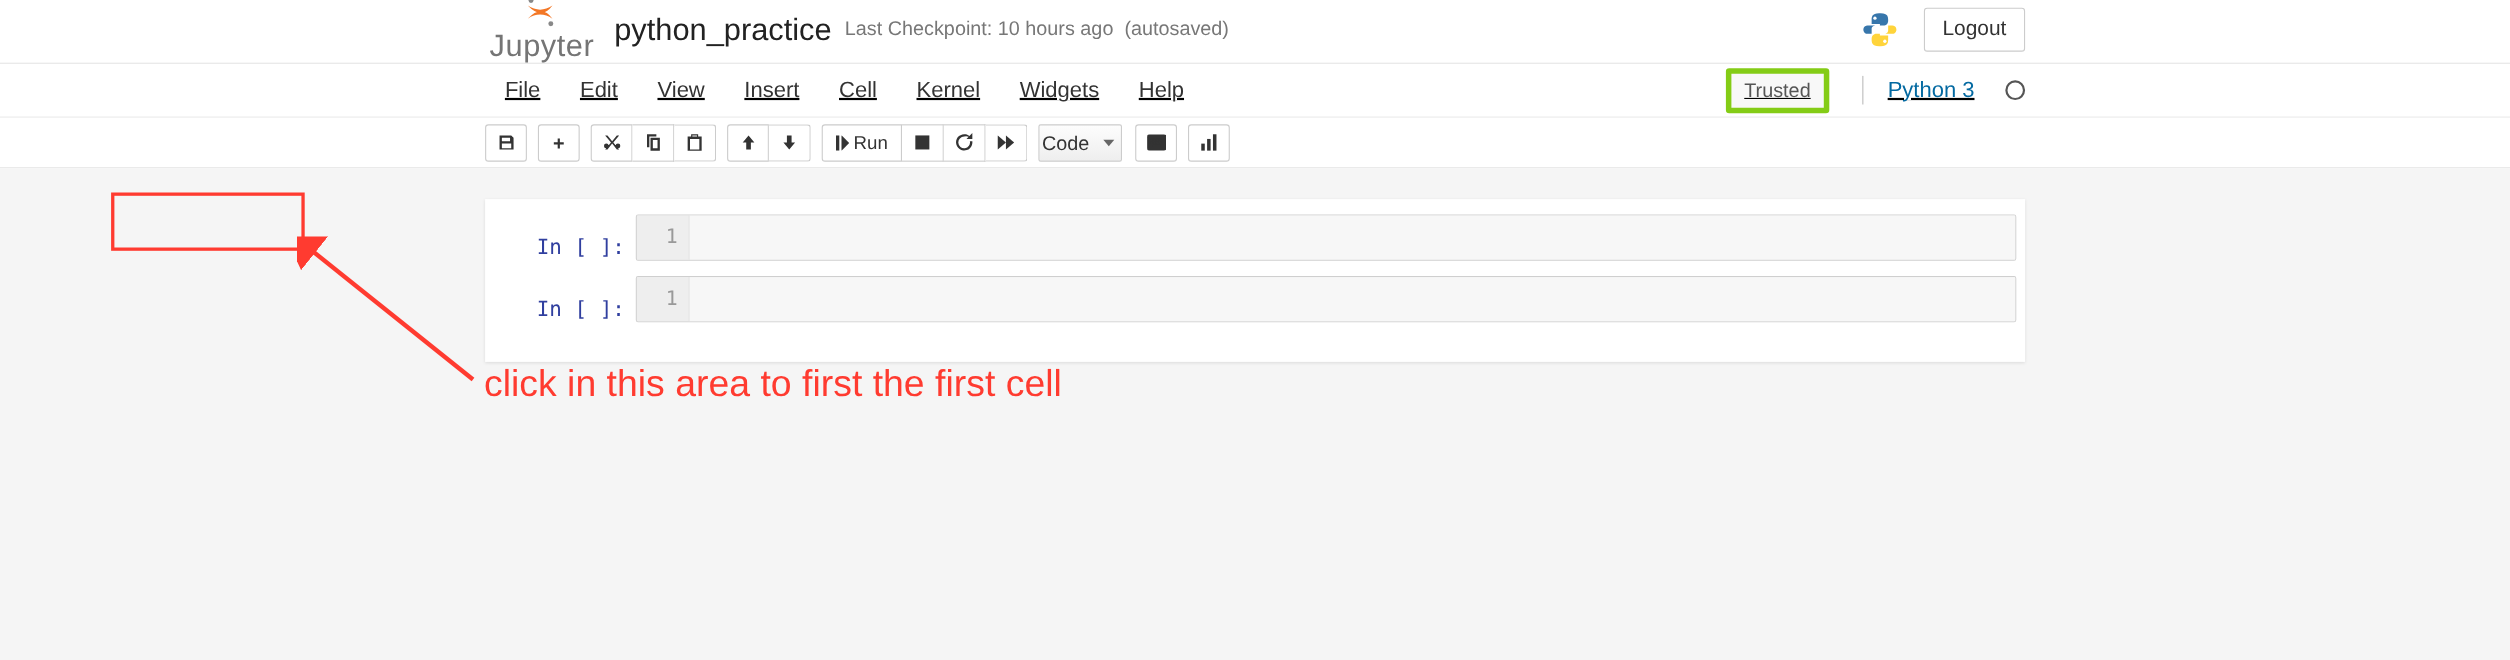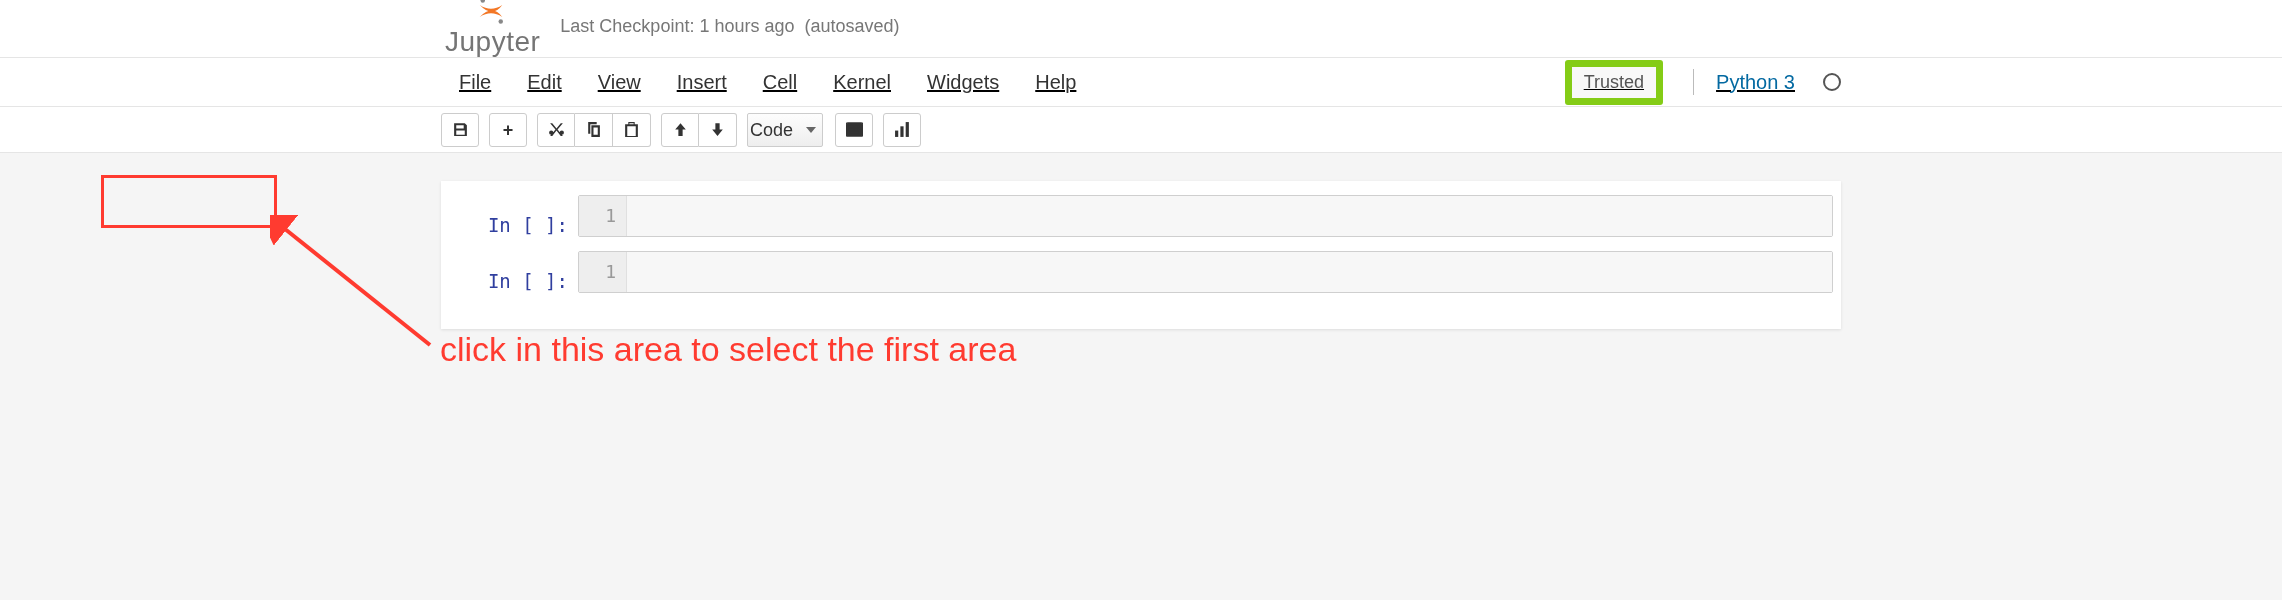--- a/index.html
+++ b/index.html
@@ -84,21 +84,21 @@
   padding: 10px 18px;
   cursor: pointer;
 }
 .menubar-right {
   margin-left: auto;
   display: flex;
   align-items: center;
   gap: 18px;
 }
 .trusted {
-  border: 7px solid #84cc16;
+  border: 5px solid #84cc16;
   background: #f8f8f8;
   padding: 5px 12px;
   font-size: 18px;
   color: #555;
   border-radius: 3px;
 }
 .divider-v {
   width: 1px;
   height: 26px;
   background: #bbb;
@@ -258,22 +258,32 @@
   <div class="inner-header">
     <div class="logo">
       <svg width="30" height="30" viewBox="0 0 40 40">
         <circle cx="9" cy="6" r="3" fill="#888"></circle>
         <path d="M5 12 Q20 22 35 12 Q22 30 5 12 Z" fill="#F37726"></path>
         <path d="M5 28 Q20 18 35 28 Q22 10 5 28 Z" fill="#F37726"></path>
         <circle cx="33" cy="34" r="3" fill="#888"></circle>
       </svg>
       <span class="logo-text">Jupyter</span>
     </div>
-    <span class="checkpoint">Last Checkpoint: 1 hours ago</span>
+    <span class="nb-title">python_practice</span>
+    <span class="checkpoint">Last Checkpoint: 10 hours ago</span>
     <span class="autosave">(autosaved)</span>
+    <div class="header-right">
+      <svg class="py-logo-svg" viewBox="0 0 48 48">
+        <path d="M23 4 C14 4 14 9 14 12 L14 17 L24 17 L24 19 L9 19 C4 19 4 24 4 24 C4 24 4 29 9 29 L14 29 L14 23 C14 20 17 19 19 19 L28 19 C32 19 34 16 34 13 L34 12 C34 9 34 4 25 4 Z" fill="#3776AB"></path>
+        <circle cx="18" cy="10" r="2" fill="#fff"></circle>
+        <path d="M25 44 C34 44 34 39 34 36 L34 31 L24 31 L24 29 L39 29 C44 29 44 24 44 24 C44 24 44 19 39 19 L34 19 L34 25 C34 28 31 29 29 29 L20 29 C16 29 14 32 14 35 L14 36 C14 39 14 44 23 44 Z" fill="#FFD43B"></path>
+        <circle cx="30" cy="38" r="2" fill="#fff"></circle>
+      </svg>
+      <button class="logout-btn">Logout</button>
+    </div>
   </div>
 </div>
 
 <div class="menubar-wrap">
   <div class="menubar">
     <span class="menu-item">File</span>
     <span class="menu-item">Edit</span>
     <span class="menu-item">View</span>
     <span class="menu-item">Insert</span>
     <span class="menu-item">Cell</span>
@@ -325,20 +335,45 @@
         <svg class="icon-svg" viewBox="0 0 16 16">
             <path d="M8 2l5 6H10v6H6V8H3l5-6z"></path>
           </svg>
       </button>
       <button class="tb-btn">
         <svg class="icon-svg" viewBox="0 0 16 16">
             <path d="M8 14l-5-6h3V2h4v6h3l-5 6z"></path>
           </svg>
       </button>
     </div>
+    <div class="btn-group">
+      <button class="tb-btn run">
+        <svg width="12" height="14" viewBox="0 0 12 14">
+            <rect x="0" y="0" width="3" height="14" fill="#333"></rect>
+            <polygon points="5,0 12,7 5,14" fill="#333"></polygon>
+          </svg>
+        <span>Run</span>
+      </button>
+      <button class="tb-btn">
+        <svg class="icon-svg" viewBox="0 0 16 16">
+            <rect x="2" y="2" width="12" height="12"></rect>
+          </svg>
+      </button>
+      <button class="tb-btn">
+        <svg class="icon-svg" viewBox="0 0 16 16">
+            <path d="M8 3a5 5 0 104.9 4H15a7 7 0 11-2.5-4.5L15 0v5h-5l1.8-1.8A5 5 0 008 3z"></path>
+          </svg>
+      </button>
+      <button class="tb-btn">
+        <svg class="icon-svg" viewBox="0 0 16 16">
+            <polygon points="1,2 8,8 1,14"></polygon>
+            <polygon points="8,2 15,8 8,14"></polygon>
+          </svg>
+      </button>
+    </div>
     <div class="select-wrap">
       <select class="celltype-select">
         <option>Code</option>
       </select>
     </div>
     <div class="btn-group">
       <button class="tb-btn">
         <svg class="icon-svg" viewBox="0 0 18 14">
             <rect x="0" y="0" width="18" height="14" rx="2" fill="none" stroke="#333" stroke-width="1.5"></rect>
             <rect x="3" y="3" width="2" height="2"></rect>
@@ -391,13 +426,13 @@
 
 <div class="annot-box" style="left:101px; top:175px; width:176px; height:53px;"></div>
 <svg class="annot-arrow" style="left:270px; top:215px;" width="180" height="140">
   <defs>
     <marker id="ah" markerWidth="10" markerHeight="10" refX="2" refY="5" orient="auto">
       <polygon points="0,0 10,5 0,10" fill="#ff3b30"></polygon>
     </marker>
   </defs>
   <line x1="160" y1="130" x2="10" y2="10" stroke="#ff3b30" stroke-width="4" marker-end="url(#ah)"></line>
 </svg>
-<div class="annot-text" style="left:440px; top:330px;">click in this area to select the first area</div>
+<div class="annot-text" style="left:440px; top:330px;">click in this area to first the first cell</div>
 
 </body></html>

